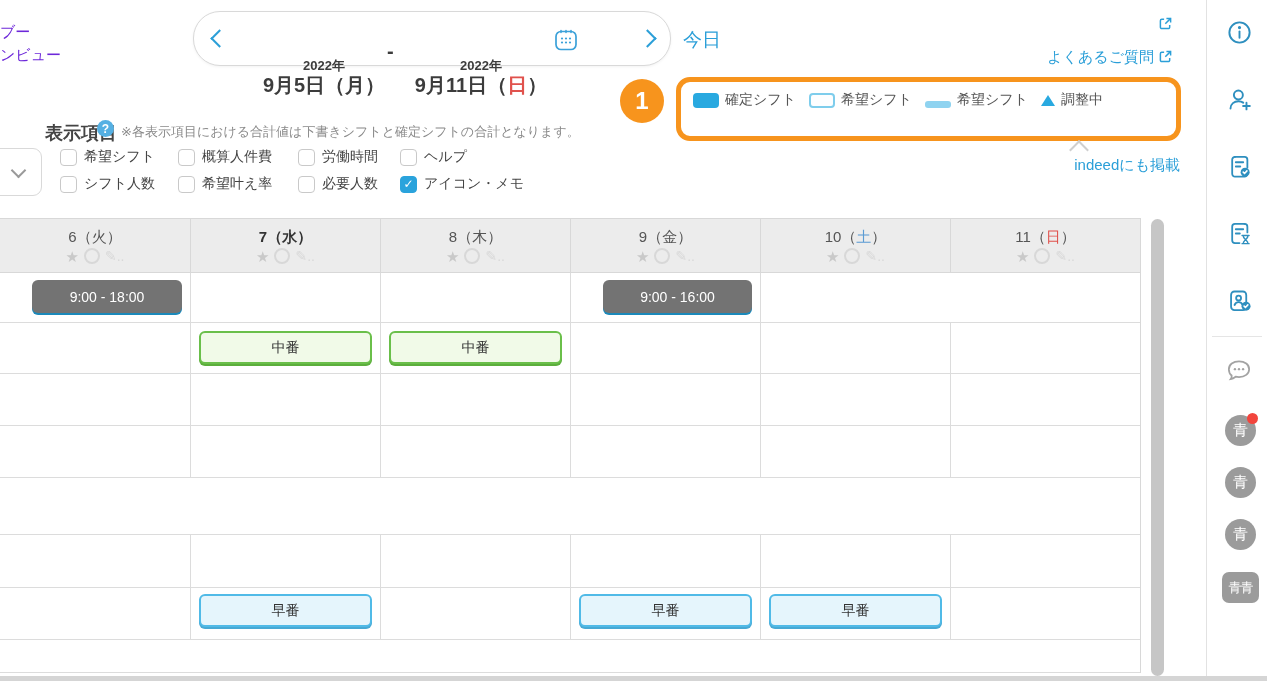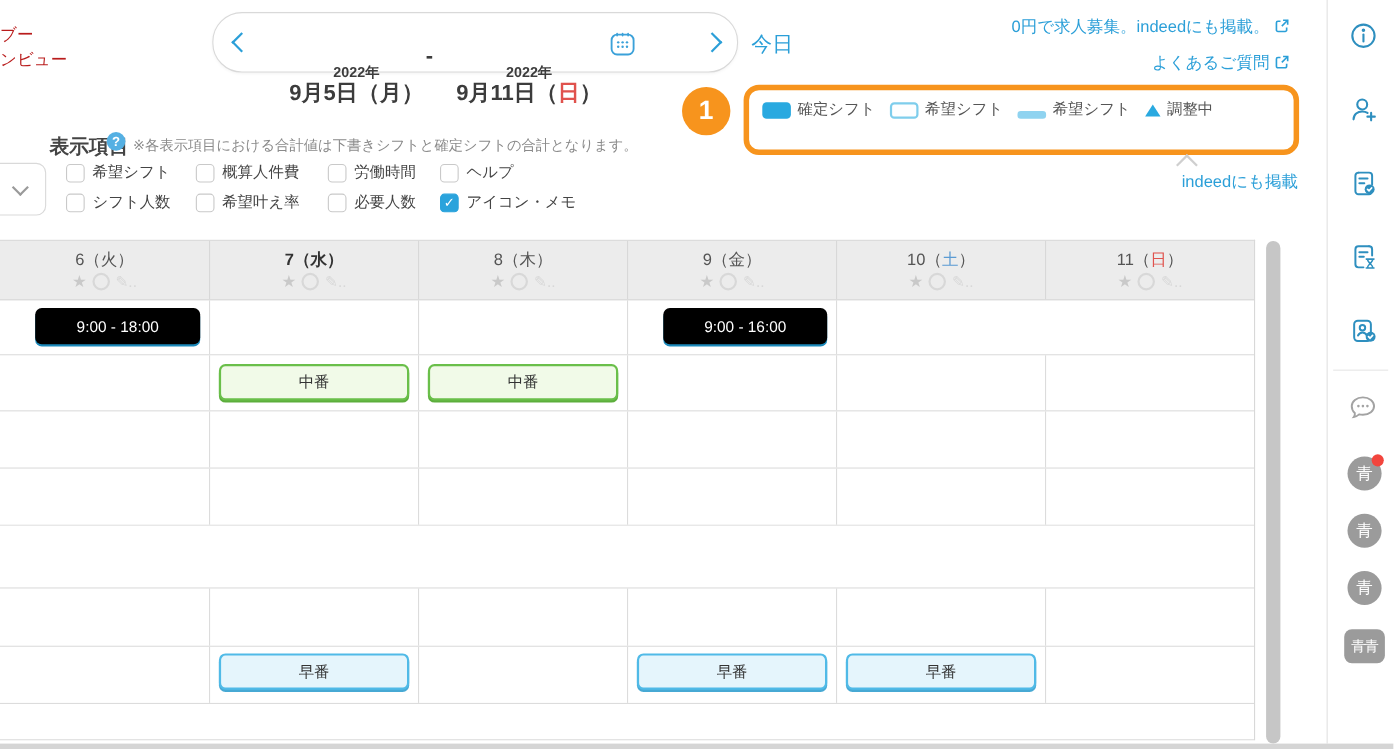--- a/index.html
+++ b/index.html
@@ -1,20 +1,20 @@
 <!DOCTYPE html>
 <html><head>
 <meta charset="utf-8">
 <style>
   html,body{margin:0;padding:0;background:#fff;}
   .canvas{position:relative;width:1267px;height:681px;background:#fff;overflow:hidden;
           font-family:"Liberation Sans","DejaVu Sans",sans-serif;color:#444;}
 
   
-  .nav-left{position:absolute;left:0;top:20px;color:#b91c1c;font-size:15px;line-height:23px;}
+  .nav-left{position:absolute;left:0;top:20px;color:#6d28d9;font-size:15px;line-height:23px;}
   .date-pill{position:absolute;left:193px;top:11px;width:476px;height:53px;background:#fff;
              border:1px solid #d9d9d9;border-radius:27px;box-shadow:0 1px 3px rgba(0,0,0,.05);}
   .chev{display:inline-block;width:11px;height:11px;border-right:2.5px solid #2b9fd8;border-top:2.5px solid #2b9fd8;}
   .chev-left{transform:rotate(-135deg);}
   .chev-right{transform:rotate(45deg);}
   .pill-btn{position:absolute;top:17px;width:22px;height:22px;background:none;border:none;cursor:pointer;padding:0;}
   .pill-btn.left{left:14px;} .pill-btn.right{left:442px;}
   .date-group{position:absolute;top:6px;width:150px;text-align:center;color:#3c3c3c;}
   .date-group .year{font-size:13px;font-weight:700;line-height:15px;margin-top:40px;}
   .date-group .date{font-size:20px;font-weight:700;line-height:25px;white-space:nowrap;}
@@ -76,21 +76,21 @@
   .ic-star{color:#c9c9c9;font-size:15px;line-height:15px;}
   .ic-circle{width:12px;height:12px;border:2px solid #d8d8d8;border-radius:50%;}
   .ic-pencil{color:#d8d8d8;font-size:14px;line-height:14px;}
   .grid-row{display:flex;box-sizing:border-box;border-bottom:1px solid #dcdcdc;position:relative;}
   .cell{width:190px;box-sizing:border-box;border-left:1px solid #dcdcdc;position:relative;}
   .cell:first-child{border-left:none;}
   .cell.highlight{background:#fdecea;}
   .nocols{background:#fff;}
   .pill{position:absolute;left:8px;right:8px;height:33px;box-sizing:border-box;border-radius:6px;
         display:flex;align-items:center;justify-content:center;font-size:14px;cursor:pointer;}
-  .pill.confirmed{top:7px;background:#000000;color:#fff;box-shadow:0 2px 0 #1b89ba;margin-left:24px;}
+  .pill.confirmed{top:7px;background:#737373;color:#fff;box-shadow:0 2px 0 #1b89ba;margin-left:24px;}
   .pill.rest{top:7px;background:#f9c0b6;border:2px solid #e05248;color:#333;box-shadow:0 2px 0 #cf4c42;}
   .pill.mid{top:8px;background:#f1fae8;border:2px solid #6abf4a;color:#333;box-shadow:0 2px 0 #5cae3c;}
   .pill.early{top:6px;background:#e5f5fc;border:2px solid #50bae7;color:#333;box-shadow:0 2px 0 #47a9d4;}
 
   .scroll-thumb{position:absolute;left:1151px;top:219px;width:13px;height:457px;background:#c6c6c6;border-radius:7px;cursor:grab;}
   .bottom-bar{position:absolute;left:0;top:676px;width:1267px;height:5px;background:#d5d5d5;}
 
   
   .sidebar{position:absolute;left:1206px;top:0;width:61px;height:676px;background:#fff;border-left:1px solid #e2e2e2;box-sizing:border-box;}
   .side-btn{position:absolute;left:12px;width:40px;height:40px;background:none;border:none;padding:0;cursor:pointer;
@@ -134,21 +134,21 @@
             <circle cx="13" cy="15.5" r="1.1"></circle>
             <circle cx="17" cy="15.5" r="1.1"></circle>
         </g>
       </svg>
     </button>
     <button class="pill-btn right"><span class="chev chev-right"></span></button>
   </div>
 
   <button class="today-btn">今日</button>
 
-  <a class="top-link link1"><span>0円で求人募集。indeedにも掲載。</span><span class="ext-icon"><svg width="13" height="13" viewBox="0 0 14 14" fill="none" stroke="#2b9fd8" stroke-width="1.6">
+  <a class="top-link link1"><span class="ext-icon"><svg width="13" height="13" viewBox="0 0 14 14" fill="none" stroke="#2b9fd8" stroke-width="1.6">
           <path d="M5.5 2.5 H3 A1.5 1.5 0 0 0 1.5 4 V11 A1.5 1.5 0 0 0 3 12.5 H10 A1.5 1.5 0 0 0 11.5 11 V8.5"></path>
           <path d="M8 1.5 H12.5 V6"></path>
           <path d="M12.5 1.5 L6.8 7.2"></path>
         </svg></span></a>
   <a class="top-link link2"><span>よくあるご質問</span><span class="ext-icon"><svg width="13" height="13" viewBox="0 0 14 14" fill="none" stroke="#2b9fd8" stroke-width="1.6">
           <path d="M5.5 2.5 H3 A1.5 1.5 0 0 0 1.5 4 V11 A1.5 1.5 0 0 0 3 12.5 H10 A1.5 1.5 0 0 0 11.5 11 V8.5"></path>
           <path d="M8 1.5 H12.5 V6"></path>
           <path d="M12.5 1.5 L6.8 7.2"></path>
         </svg></span></a>
 

